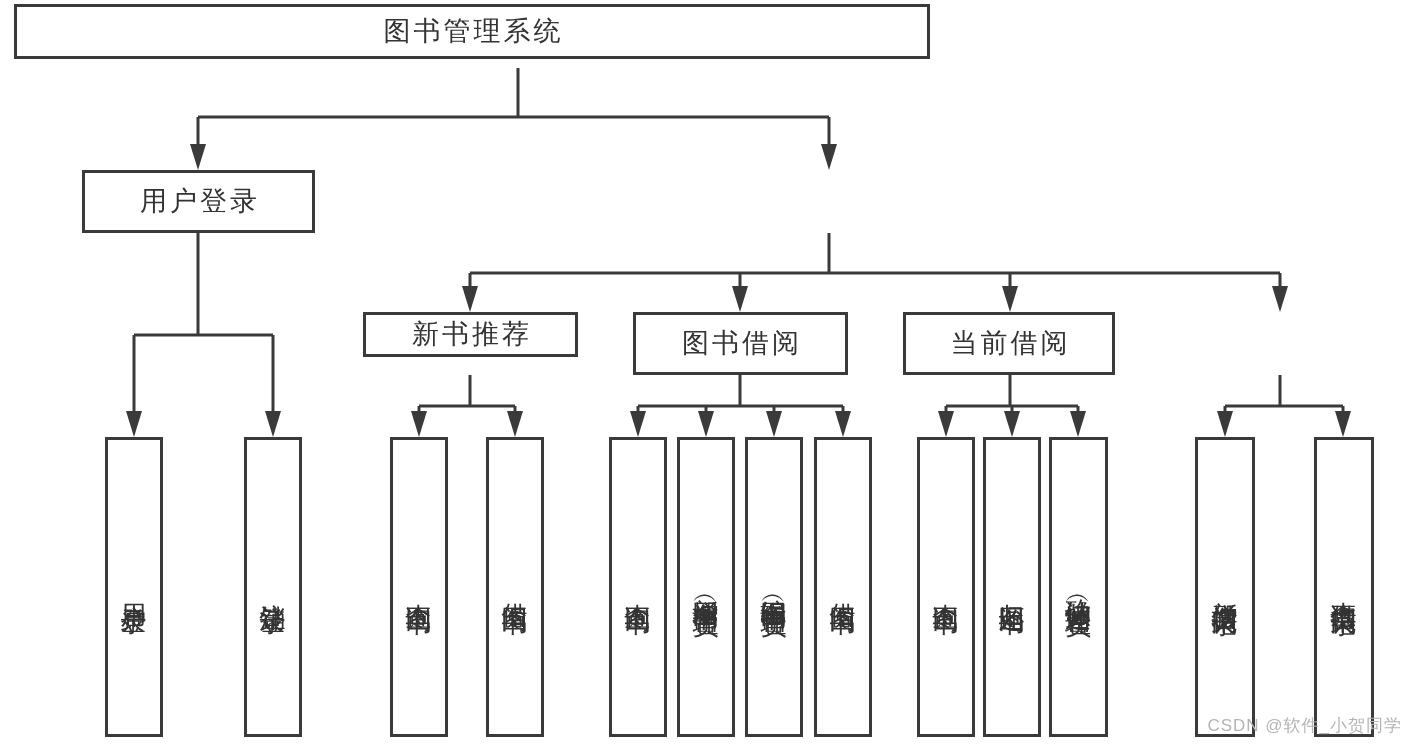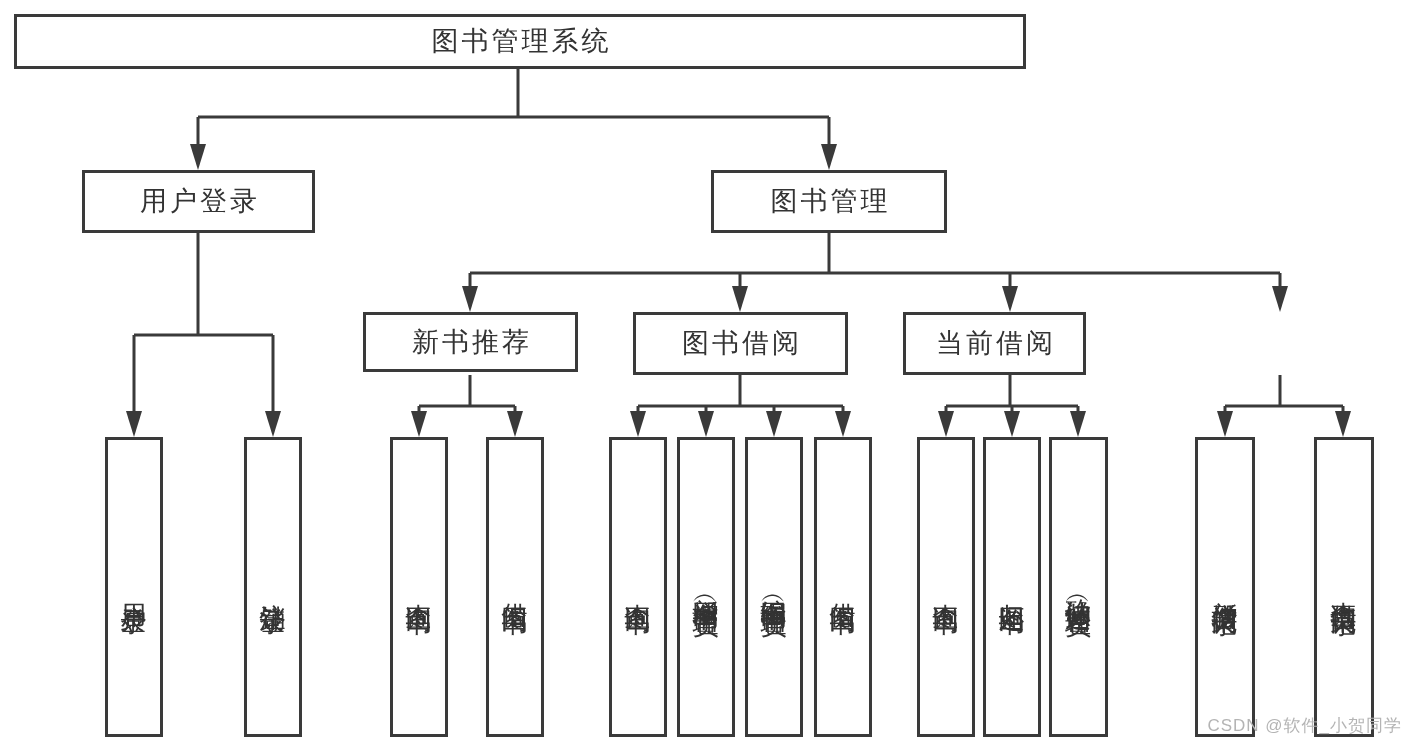--- a/index.html
+++ b/index.html
@@ -98,28 +98,27 @@
     <path d="M1010 375 V406 M946 406 H1078 M946 406 V418 M1012 406 V418 M1078 406 V418"></path>
     <polygon points="938,411 954,411 946,437"></polygon>
     <polygon points="1004,411 1020,411 1012,437"></polygon>
     <polygon points="1070,411 1086,411 1078,437"></polygon>
 
     <path d="M1280 375 V406 M1225 406 H1343 M1225 406 V418 M1343 406 V418"></path>
     <polygon points="1217,411 1233,411 1225,437"></polygon>
     <polygon points="1335,411 1351,411 1343,437"></polygon>
   </svg>
 
-  <div class="node h-node" style="left:14px; top:14px; width:1012px; height:55px;">图书管理系统</div>
+  <div class="node h-node" style="left:14px; top:4px; width:916px; height:55px;">图书管理系统</div>
 
   <div class="node h-node" style="left:82px; top:170px; width:233px; height:63px;">用户登录</div>
-  <div class="node h-node" style="left:711px; top:170px; width:236px; height:63px;">图书管理</div>
 
-  <div class="node h-node" style="left:363px; top:312px; width:215px; height:60px;">新书推荐</div>
+  <div class="node h-node" style="left:363px; top:312px; width:215px; height:45px;">新书推荐</div>
   <div class="node h-node" style="left:633px; top:312px; width:215px; height:63px;">图书借阅</div>
-  <div class="node h-node" style="left:903px; top:312px; width:183px; height:63px;">当前借阅</div>
+  <div class="node h-node" style="left:903px; top:312px; width:212px; height:63px;">当前借阅</div>
 
   <div class="node v-node" style="left:105px; top:437px; width:58px; height:300px;">用户登录</div>
   <div class="node v-node" style="left:244px; top:437px; width:58px; height:300px;">注销登录</div>
 
   <div class="node v-node" style="left:390px; top:437px; width:58px; height:300px;">查询图书</div>
   <div class="node v-node" style="left:486px; top:437px; width:58px; height:300px;">借阅图书</div>
 
   <div class="node v-node" style="left:609px; top:437px; width:58px; height:300px;">查询图书</div>
   <div class="node v-node" style="left:677px; top:437px; width:58px; height:300px;">新增图书（管理员）</div>
   <div class="node v-node" style="left:745px; top:437px; width:58px; height:300px;">编辑图书（管理员）</div>

